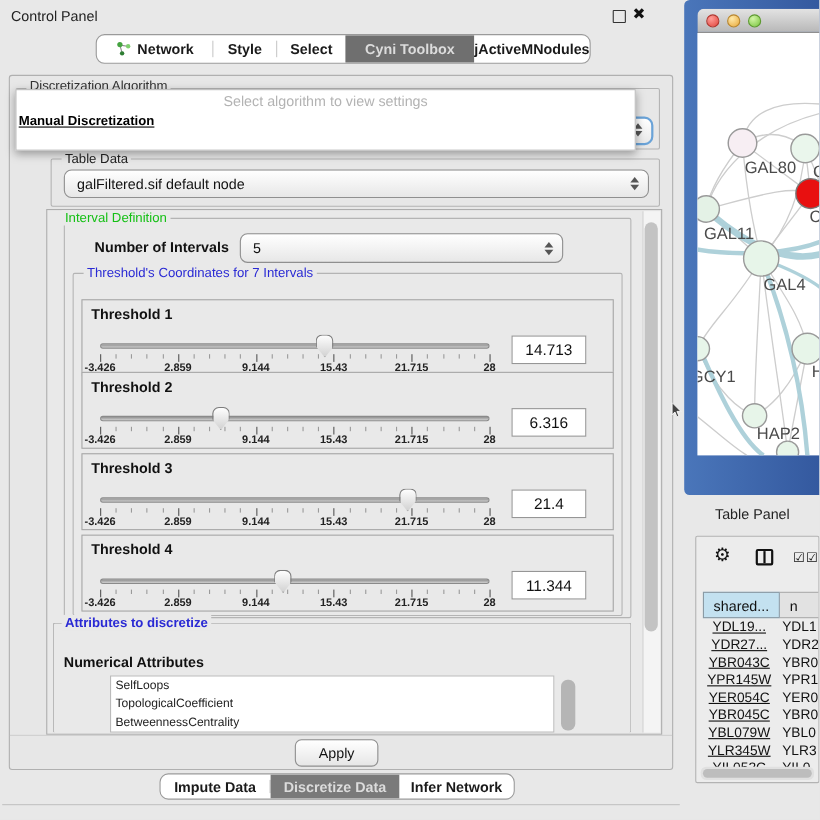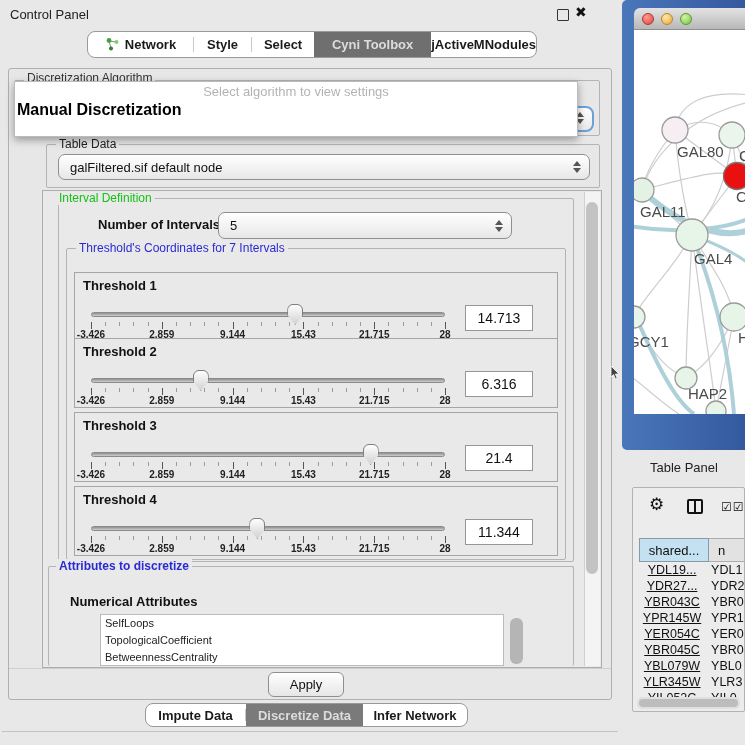--- a/index.html
+++ b/index.html
@@ -25,35 +25,35 @@
 
   .group{border:1px solid #b4b4b4;border-radius:2px;box-sizing:border-box;}
   .group-label{font-size:12px;background:#e7e7e7;padding:0 3px;white-space:nowrap;}
 
   
   .algo-combo{left:20px;top:106px;width:574px;height:26px;border:2px solid #6aa3d8;border-radius:8px;background:linear-gradient(#fff,#e9e9e9);box-sizing:border-box;}
 
   
   .popup{left:14px;top:81px;width:564px;height:56px;background:#fff;border:1px solid #bbb;box-shadow:0 3px 8px rgba(0,0,0,.35);box-sizing:border-box;z-index:30;}
   .popup .prompt{text-align:center;color:#b3b3b3;font-size:13px;line-height:19px;}
-  .popup .opt{font-size:16px;color:#000;line-height:18px;padding-left:2px;white-space:nowrap;}
+  .popup .opt{font-size:12px;color:#000;line-height:18px;padding-left:2px;white-space:nowrap;text-decoration:underline;}
   .popup .opt.bold{font-weight:bold;}
 
   .combo{border:1px solid #8f8f8f;border-radius:7px;background:linear-gradient(#ffffff,#e7e7e7);box-sizing:border-box;display:flex;align-items:center;}
   .combo .txt{font-size:13px;color:#111;padding-left:11px;flex:1;}
   .stepper{width:14px;display:flex;flex-direction:column;align-items:center;justify-content:center;gap:2px;margin-right:5px;}
   .stepper .up{width:0;height:0;border-left:4px solid transparent;border-right:4px solid transparent;border-bottom:5px solid #555;}
   .stepper .down{width:0;height:0;border-left:4px solid transparent;border-right:4px solid transparent;border-top:5px solid #555;}
 
   
   .settings-panel{left:42px;top:190px;width:560px;height:478px;background:#e9e9e9;border:1px solid #adadad;box-sizing:border-box;}
   .v-scroll-track{left:584px;top:192px;width:16px;height:474px;background:#f4f4f4;border-left:1px solid #d0d0d0;box-sizing:border-box;}
   .v-scroll-thumb{left:586px;top:202px;width:12px;height:372px;background:#c3c3c3;border-radius:6px;}
 
-  .bold-label{font-size:13px;font-weight:bold;color:#111;margin-left:12px;}
+  .bold-label{font-size:13px;font-weight:bold;color:#111;}
 
   
   .threshold-panel{left:74px;width:484px;height:70px;background:#e9e9e9;border:1px solid #a6a6a6;box-sizing:border-box;}
   .th-label{position:absolute;left:8px;top:5px;font-size:13px;font-weight:bold;color:#111;}
   .slider-area{position:absolute;left:0;top:0;width:388px;height:70px;}
   .track{position:absolute;left:16px;top:39px;width:354px;height:5px;background:linear-gradient(#8f8f8f,#cfcfcf);border:1px solid #8a8a8a;border-radius:4px;box-sizing:border-box;}
   .thumb{position:absolute;top:31px;width:16px;height:21px;background:linear-gradient(#fefefe,#d2d2d2);border:1px solid #7d7d7d;box-sizing:border-box;clip-path:polygon(0 0,100% 0,100% 52%,50% 100%,0 52%);border-radius:6px 6px 0 0;}
   .tick{position:absolute;top:0;width:1px;height:4px;background:#9a9a9a;}
   .tick.major{height:7px;background:#555;}
   .ticks{position:absolute;left:0;top:49px;width:388px;height:8px;}

